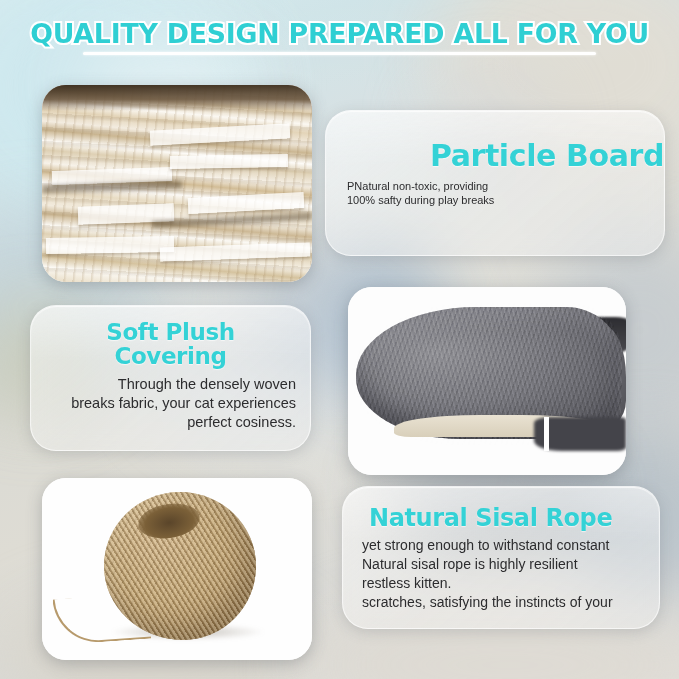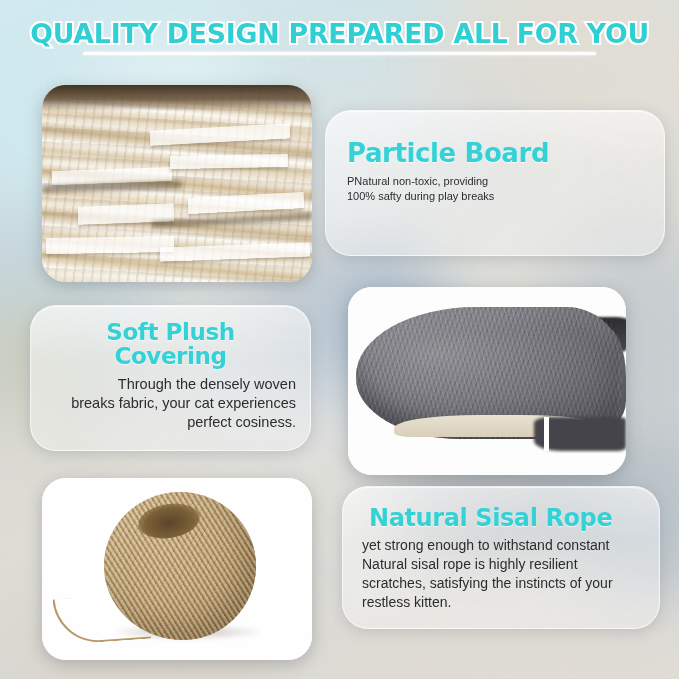--- a/index.html
+++ b/index.html
@@ -114,21 +114,21 @@
   .card-body{
     font-family:"Liberation Sans","DejaVu Sans",sans-serif;
     font-weight:400;
     color:#2c2c2e;
     line-height:1.30;
     position:relative; z-index:2;
   }
 
   
   #card-particle{ left:325px; top:110px; width:340px; height:146px; }
-  #card-particle .card-title{ font-size:26px; margin:29px 0 0 21px; }
+  #card-particle .card-title{ font-size:30px; margin:29px 0 0 21px;text-align:right; }
   #card-particle .card-body{ font-size:11px; margin:7px 0 0 21px; }
 
   
   #card-plush{ left:30px; top:305px; width:281px; height:146px; }
   #card-plush .card-title{ font-size:23px; margin:14px 18px 0 18px; text-align:center; }
   #card-plush .card-body{ font-size:14.5px; margin:7px 14px 0 14px; text-align:right; }
 
   
   #card-sisal{ left:342px; top:486px; width:318px; height:143px; }
   #card-sisal .card-title{ font-size:24px; margin:19px 0 0 26px; }
@@ -338,18 +338,18 @@
       <div class="ball-hole"></div>
     </div>
     <div class="tail"></div>
   </div>
 
   <div class="card" id="card-sisal">
     <div class="card-title">Natural Sisal Rope</div>
     <div class="card-body">
       <div>yet strong enough to withstand constant</div>
       <div>Natural sisal rope is highly resilient</div>
+      <div>restless kitten.</div>
       <div>scratches, satisfying the instincts of your</div>
-      <div>restless kitten.</div>
     </div>
   </div>
 
 </div>
 
 </body></html>

